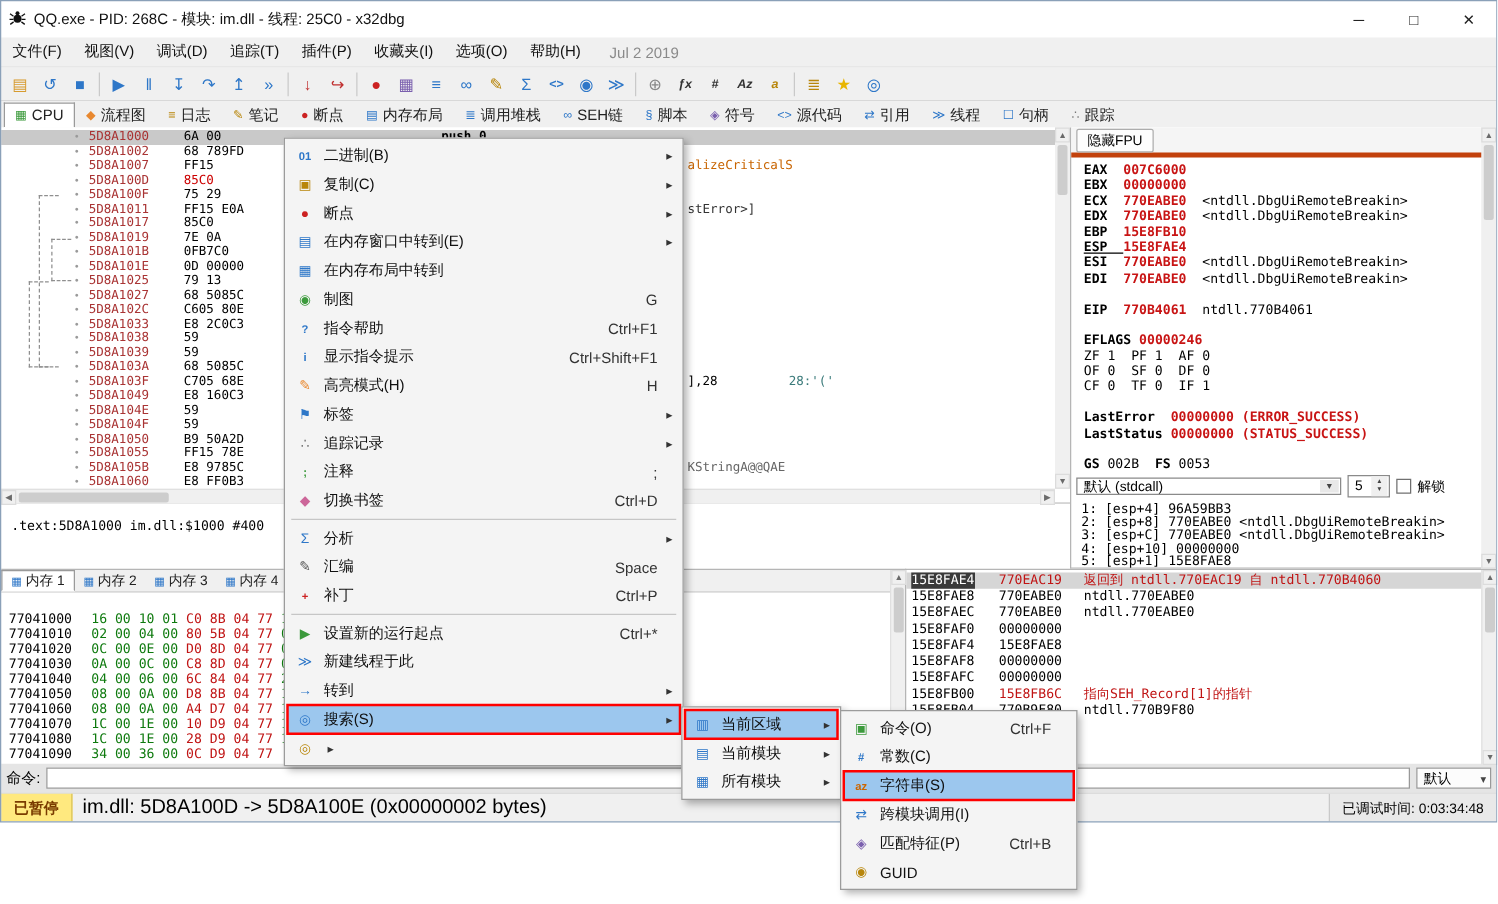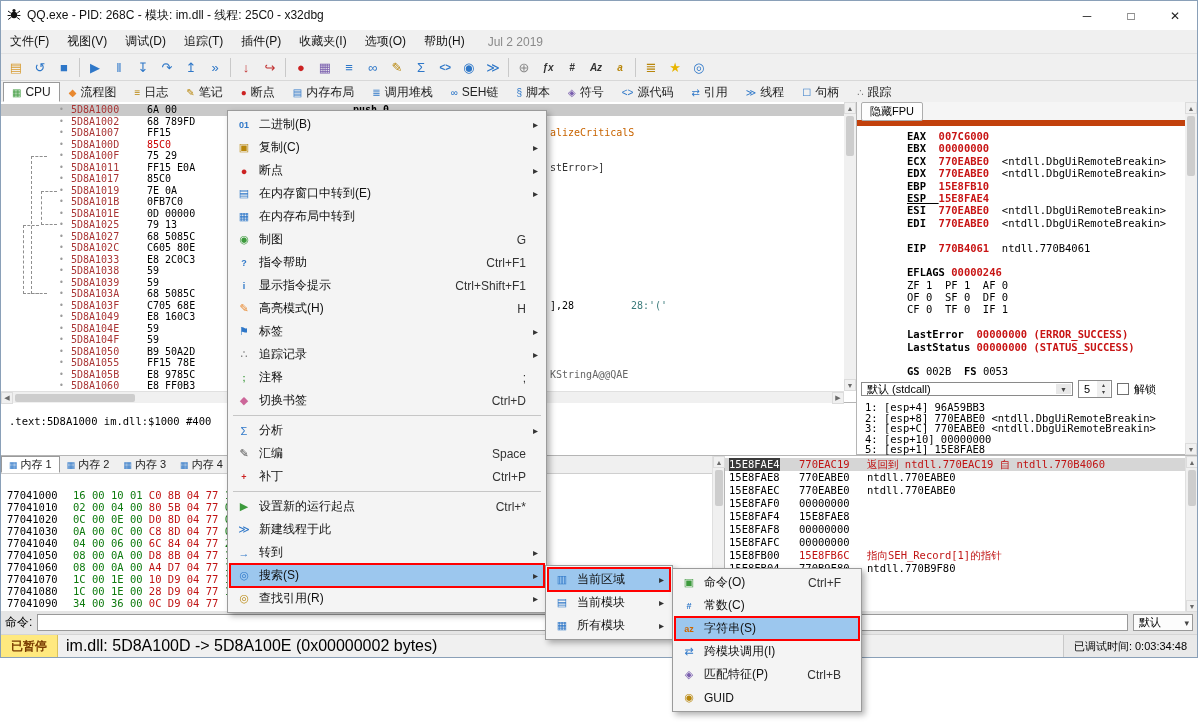--- a/index.html
+++ b/index.html
@@ -40,23 +40,23 @@
   .jarrow{position:absolute;width:16px;border-left:1px dashed #8F8F8F;border-top:1px dashed #8F8F8F;border-bottom:1px dashed #8F8F8F;z-index:1;}
   
   .sbar{background:#F0F0F0;position:absolute;z-index:5;}
   .sb-btn{position:absolute;color:#6A6A6A;font-size:7px;display:flex;align-items:center;justify-content:center;background:#F0F0F0;border:1px solid #DCDCDC;}
   .sb-thumb{position:absolute;background:#CDCDCD;border-radius:2px;}
   #ds-vscroll{right:0;top:0;width:12px;height:289px;}
   #ds-hscroll{left:0;top:289px;width:843px;height:12px;border-top:1px solid #E0E0E0;}
 
   
   #regs{left:856px;top:102px;width:341px;height:353px;background:#FFFFFF;border-left:1px solid #B5B5B5;border-bottom:1px solid #B5B5B5;}
-  #regs-toolbar{position:absolute;left:0;top:0;width:329px;height:24px;background:#F5F5F5;border-bottom:6px solid #c2410c;display:flex;align-items:center;padding-left:4px;}
+  #regs-toolbar{position:absolute;left:0;top:0;width:329px;height:24px;background:#F5F5F5;border-bottom:4px solid #c2410c;display:flex;align-items:center;padding-left:4px;}
   #hide-fpu{font-size:11px;padding:1px 8px;background:#FDFDFD;border:1px solid #ADADAD;border-radius:2px;}
-  #regs-body{position:absolute;left:10px;top:28px;font-family:"DejaVu Sans Mono",monospace;font-size:10.5px;line-height:12.4px;white-space:pre;margin-left:40px;}
+  #regs-body{position:absolute;left:10px;top:28px;font-family:"DejaVu Sans Mono",monospace;font-size:10.5px;line-height:12.4px;white-space:pre;}
   .rline{height:12.4px;}
   .seg-lbl{font-weight:bold;color:#000;}
   .seg-esp{font-weight:bold;color:#000;text-decoration:underline;}
   .seg-red{color:#C81414;font-weight:bold;}
   .seg-blk{color:#000;}
   #conv-row{position:absolute;left:4px;top:277px;width:330px;height:20px;display:flex;align-items:center;gap:5px;}
   #conv-select{width:212px;height:14px;background:#FFF;border:1px solid #8A8A8A;display:flex;align-items:center;padding-left:5px;font-size:11px;position:relative;}
   #conv-select .dd{position:absolute;right:1px;top:1px;bottom:1px;width:15px;background:#E8E8E8;display:flex;align-items:center;justify-content:center;font-size:7px;color:#444;}
   #arg-spinner{width:34px;height:18px;background:#FFF;border:1px solid #8A8A8A;display:flex;align-items:center;padding-left:5px;font-size:11px;position:relative;}
   #arg-spinner .spins{position:absolute;right:1px;top:0;width:13px;height:100%;display:flex;flex-direction:column;align-items:center;justify-content:center;font-size:6px;color:#444;line-height:7px;background:#EFEFEF;}
@@ -540,21 +540,20 @@
         <span class="mi-label">转到</span>
         <span class="mi-arrow">▸</span>
       </div>
       <div class="menu-item hl boxed">
         <span class="mi-icon" style="color: rgb(46, 119, 200);">◎</span>
         <span class="mi-label">搜索(S)</span>
         <span class="mi-arrow">▸</span>
       </div>
       <div class="menu-item">
         <span class="mi-icon" style="color: rgb(184, 134, 11);">◎</span>
-        <span class="mi-label">查找引用(R)</span>
         <span class="mi-arrow">▸</span>
       </div>
     </div>
   <div id="submenu-region" class="menu">
       <div class="menu-item hl boxed">
         <span class="mi-icon" style="color: rgb(46, 119, 200);">▥</span>
         <span class="mi-label">当前区域</span>
         <span class="mi-arrow">▸</span>
       </div>
       <div class="menu-item">

